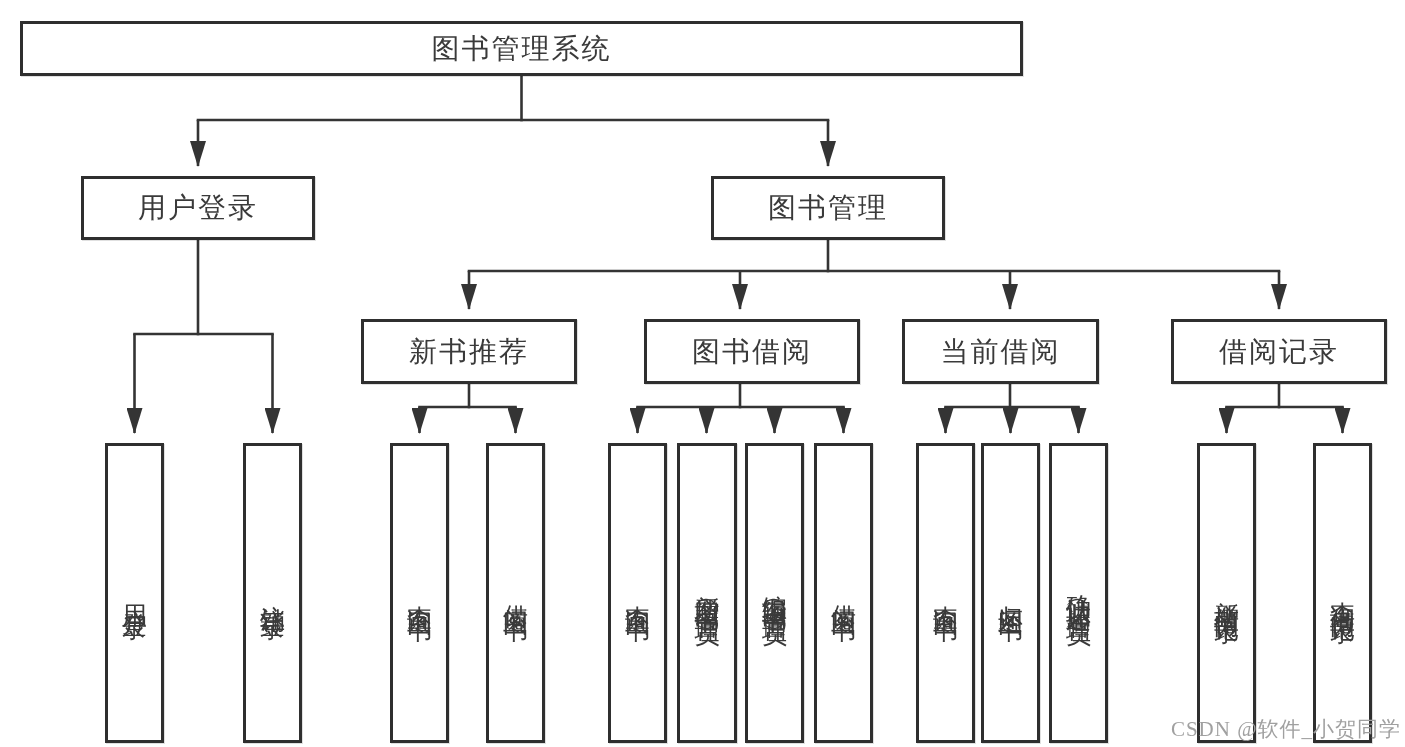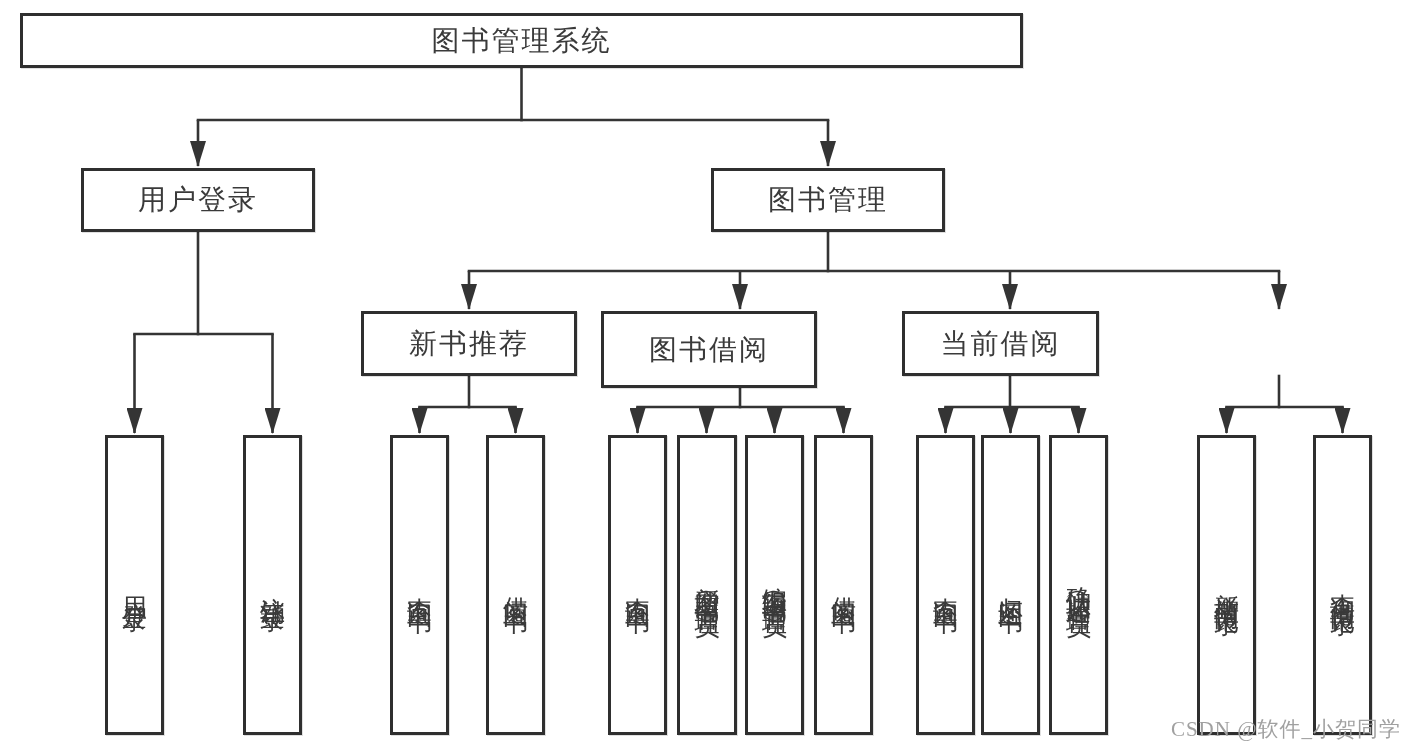--- a/index.html
+++ b/index.html
@@ -14,20 +14,21 @@
   }
   .node {
     position: absolute;
     background: #ffffff;
     border: 3px solid #2f2f2f;
     display: flex;
     align-items: center;
     justify-content: center;
     color: #3a3a3a;
     box-shadow: 1px 1px 0 rgba(0,0,0,0.12);
+    margin-top: 8px;
   }
   .node.h {
     font-size: 28px;
     letter-spacing: 2px;
     white-space: nowrap;
   }
   .node.v {
     writing-mode: vertical-rl;
     text-orientation: mixed;
     font-size: 25px;
@@ -101,22 +102,23 @@
       <path d="M1342.5,407 L1342.5,433" marker-end="url(#arrowhead)"></path>
     </g>
   </svg>
 
   <div class="node h" style="left:20px; top:13px; width:1003px; height:55px">图书管理系统</div>
 
   <div class="node h" style="left:81px; top:168px; width:234px; height:64px">用户登录</div>
   <div class="node h" style="left:711px; top:168px; width:234px; height:64px">图书管理</div>
 
   <div class="node h" style="left:361px; top:311px; width:216px; height:65px">新书推荐</div>
-  <div class="node h" style="left:601px; top:311px; width:216px; height:77px">图书借阅</div>
+  <div class="node h" style="left:644px; top:311px; width:216px; height:65px">图书借阅</div>
   <div class="node h" style="left:902px; top:311px; width:197px; height:65px">当前借阅</div>
+  <div class="node h" style="left:1171px; top:311px; width:216px; height:65px">借阅记录</div>
 
   <div class="node v" style="left:105px; top:435px; width:59px; height:300px">用户登录</div>
   <div class="node v" style="left:243px; top:435px; width:59px; height:300px">注销登录</div>
 
   <div class="node v" style="left:390px; top:435px; width:59px; height:300px">查询图书</div>
   <div class="node v" style="left:486px; top:435px; width:59px; height:300px">借阅图书</div>
 
   <div class="node v" style="left:608px; top:435px; width:59px; height:300px">查询图书</div>
   <div class="node v" style="left:677px; top:435px; width:60px; height:300px">新增图书（管理员）</div>
   <div class="node v" style="left:745px; top:435px; width:59px; height:300px">编辑图书（管理员）</div>

